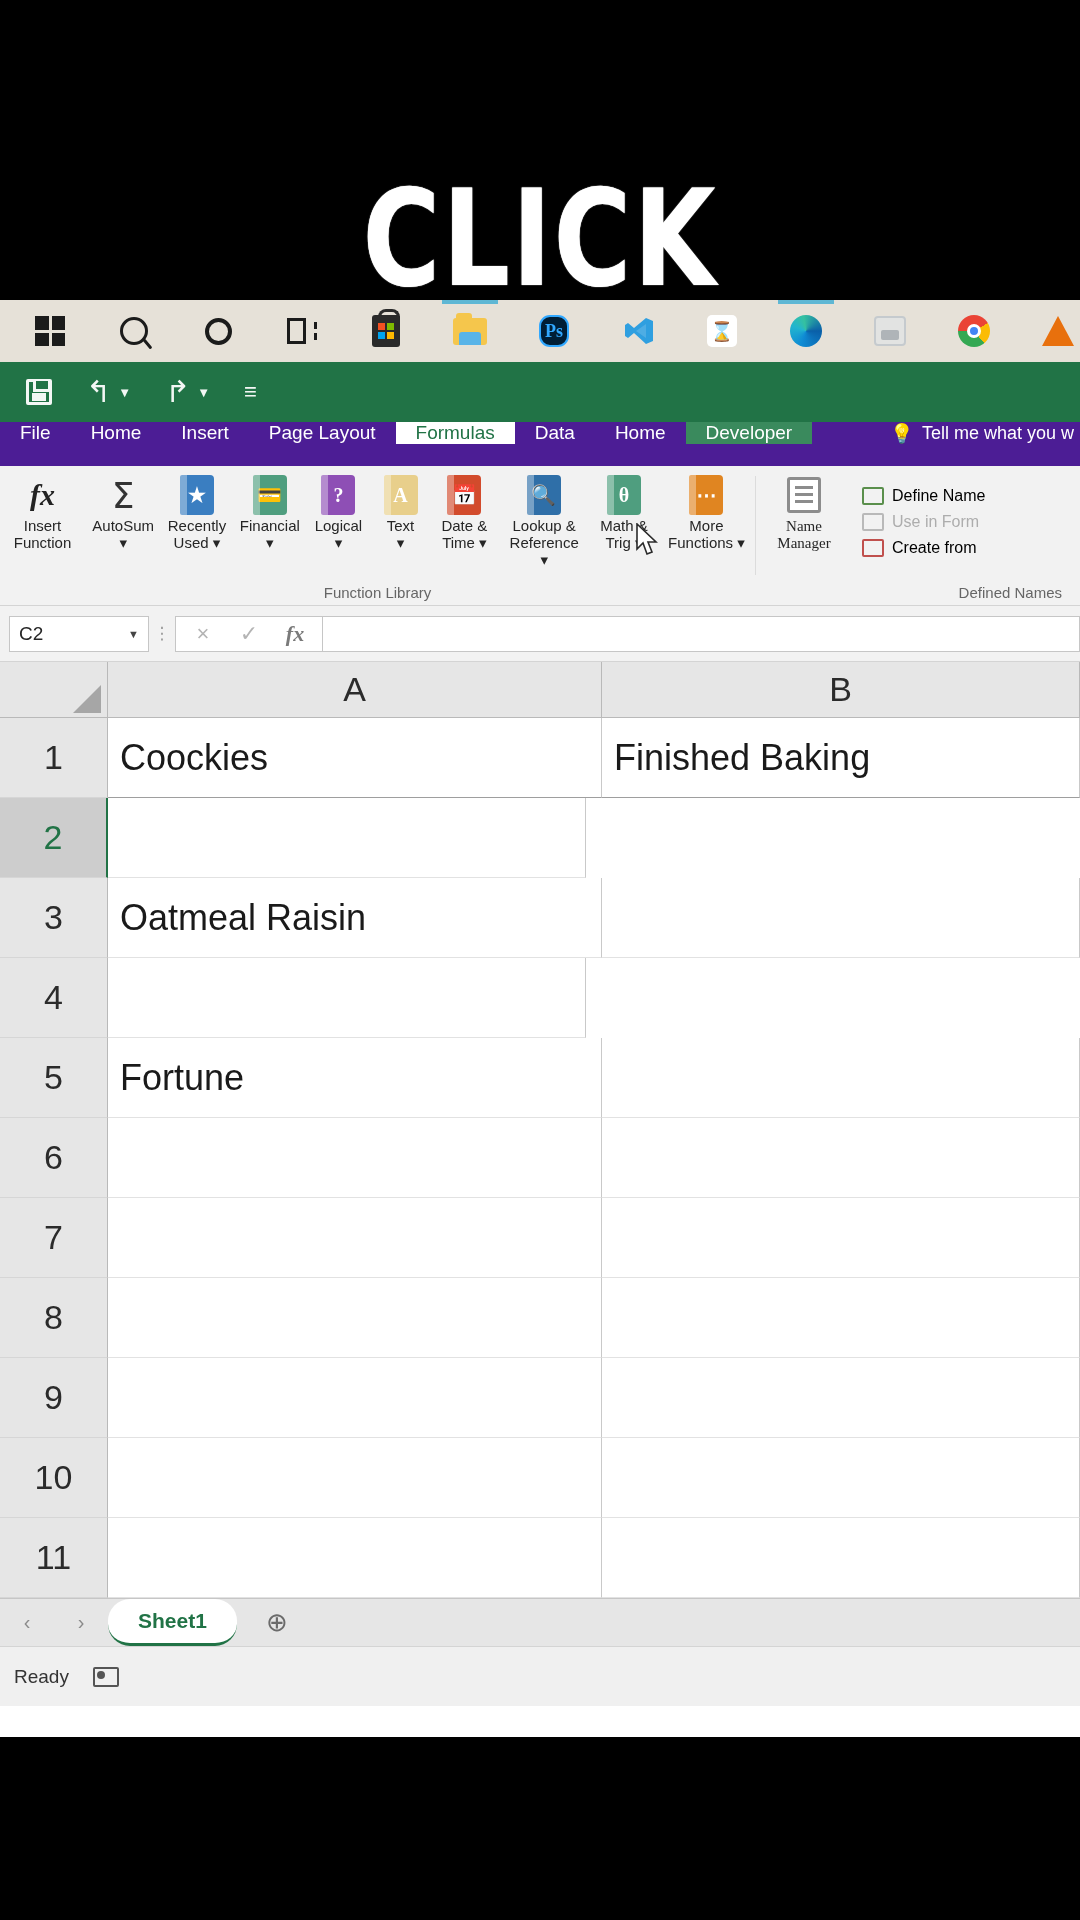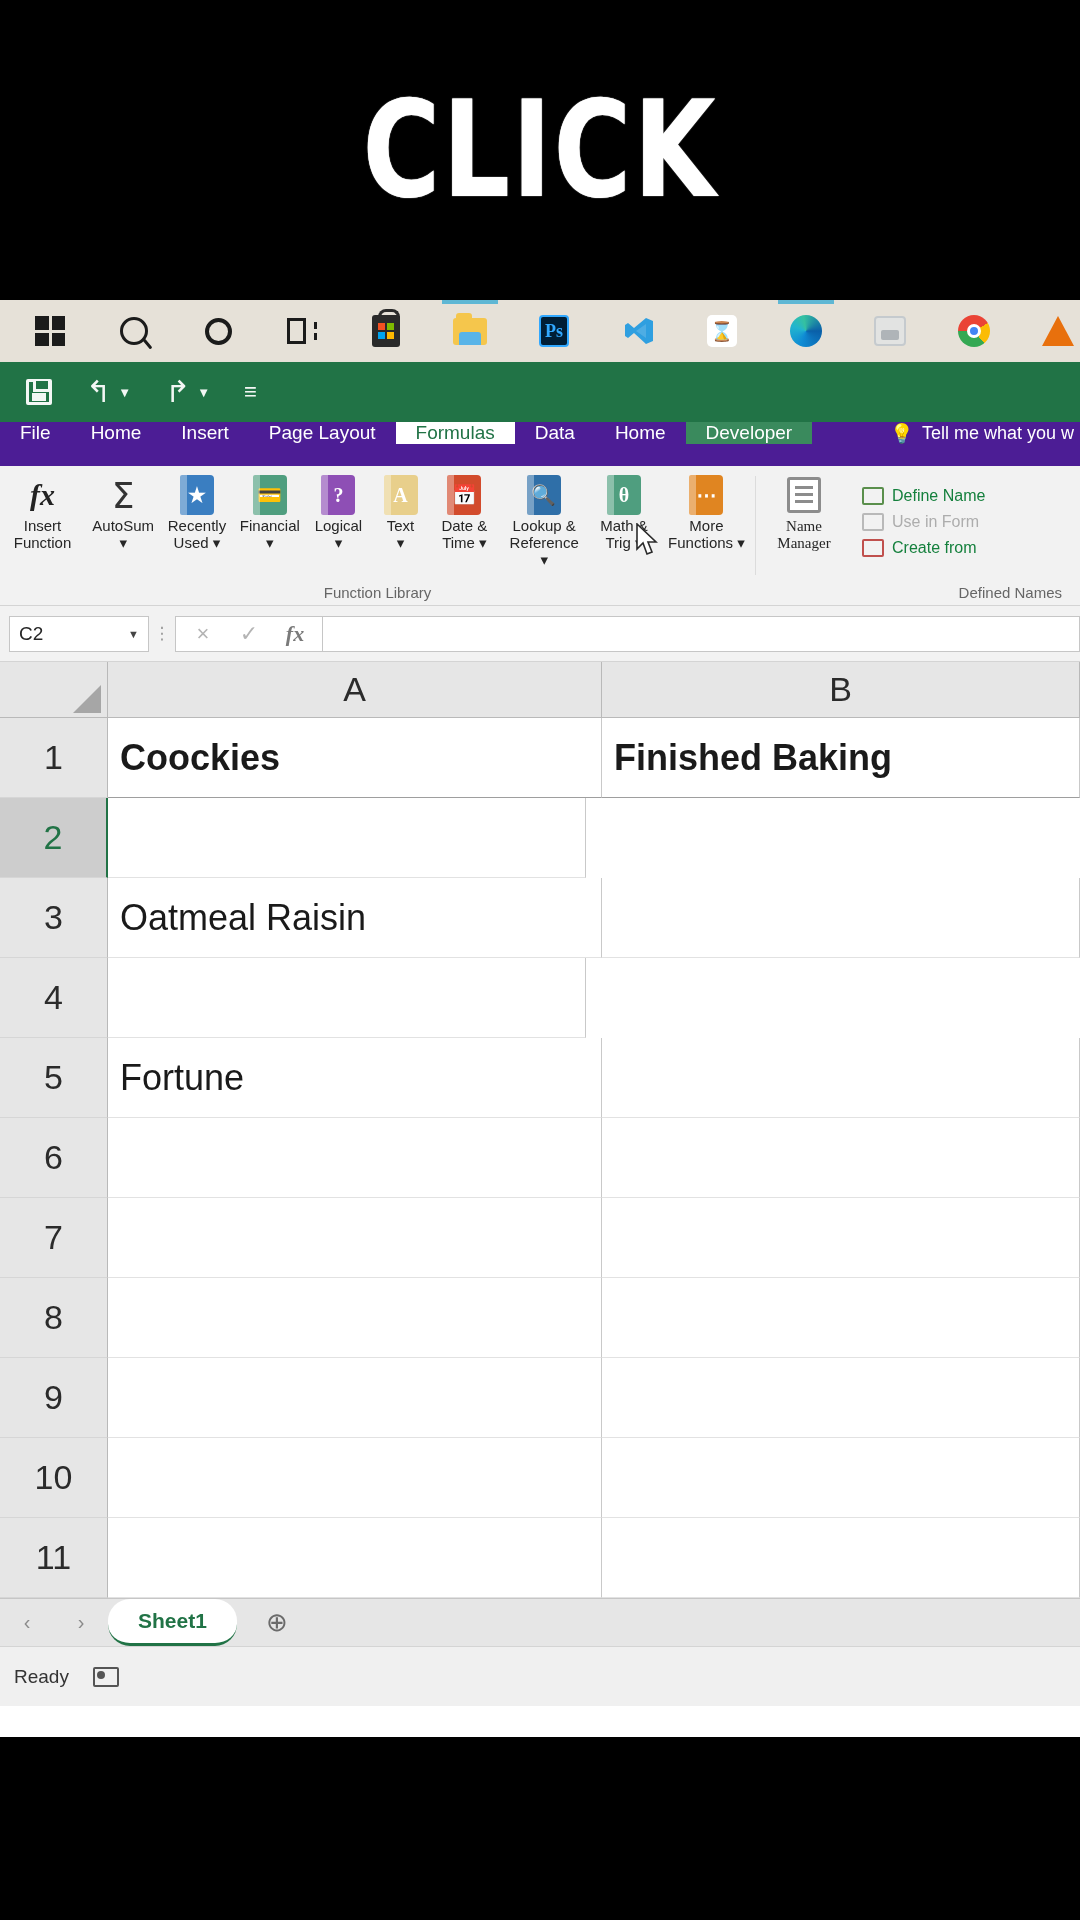--- a/index.html
+++ b/index.html
@@ -8,21 +8,21 @@
     width:1080px; height:1920px;
     font-family:"Liberation Sans", sans-serif;
     overflow:hidden;
     position:relative;
   }
 
   
   #top-band{
     position:absolute; left:0; top:0; width:1080px; height:300px;
     background:#000;
-    display:flex; align-items:center; justify-content:center;
+    display:flex; align-items:flex-end; justify-content:center;
   }
   #click-word{
     color:#ffffff;
     font-family:"DejaVu Sans", sans-serif;
     font-weight:700;
     font-size:104px;
     letter-spacing:2px;
     transform:scaleY(1.28) scaleX(1.02);
     text-shadow:0 0 1px #fff;
   }
@@ -79,21 +79,21 @@
   .store .q i:nth-child(3){background:#00a4ef}
   .store .q i:nth-child(4){background:#ffb900}
 
   .folder{ width:34px; height:27px; background:#f5c64c; border-radius:3px;
            position:relative;}
   .folder::before{content:"";position:absolute;left:3px;top:-5px;width:16px;height:6px;
            background:#f5c64c;border-radius:3px 3px 0 0;}
   .folder::after{content:"";position:absolute;left:6px;bottom:0;width:22px;height:13px;
            background:#59b4e8;border-radius:3px 3px 0 0;}
 
-  .ps{ width:30px;height:32px;background:#001e36;border:2px solid #31a8ff;border-radius:4px;
+  .ps{ width:30px;height:32px;background:#001e36;border:2px solid #31a8ff;border-radius:11px;
        color:#31a8ff;font:700 18px "Liberation Serif",serif;display:flex;
        align-items:center;justify-content:center;}
 
   .vs{ width:32px;height:32px;position:relative;}
   .vs svg{display:block}
 
   .hg{ width:30px;height:32px;background:#fff;border-radius:5px;display:flex;
        align-items:center;justify-content:center;color:#111;font:700 19px "DejaVu Sans",sans-serif;}
 
   .edge{ width:32px;height:32px;border-radius:50%;
@@ -184,21 +184,21 @@
   .book.orange{background:#e08521}
 
   .fx-ico{ font:italic 700 30px "Liberation Serif",serif; color:#222; }
   .sigma{ font:400 36px "DejaVu Sans",sans-serif; color:#333; }
 
   .nm-ico{ width:34px;height:36px;border:3px solid #8c8c8c;border-radius:3px;position:relative;background:#fff;}
   .nm-ico::after{content:"";position:absolute;left:5px;top:6px;right:5px;height:3px;
         box-shadow:0 7px 0 #8c8c8c,0 14px 0 #8c8c8c;background:#8c8c8c;}
 
   .dn-list{ display:flex; flex-direction:column; gap:8px; padding:12px 0 0 10px; }
-  .dn-item{ display:flex; align-items:center; gap:8px; font-size:16px; color:#15803d; white-space:nowrap;}
+  .dn-item{ display:flex; align-items:center; gap:8px; font-size:16px; color:#000000; white-space:nowrap;}
   .dn-item.disabled{ color:#adadad; }
   .dn-ico{ width:22px;height:18px;border:2px solid #5a8f4c;border-radius:2px;flex:0 0 auto;}
   .dn-ico.gray{ border-color:#b9b9b9; }
   .dn-ico.red{ border-color:#c0504d; }
 
   
   #cursor{ position:absolute; left:635px; top:57px; width:26px; height:34px; z-index:40; }
 
   
   #fbar{
@@ -249,21 +249,21 @@
     font-size:34px; color:#2b2b2b;
   }
   .rhd.sel{ background:#cdcdcd; color:#217346; border-right:2px solid #217346; }
   .cell{
     border-right:1px solid #c9c9c9; border-bottom:1px solid #e2e2e2;
     display:flex; align-items:center; padding-left:12px;
     font-size:36px; color:#1a1a1a; white-space:nowrap; overflow:hidden;
   }
   .cell.a{ width:494px; }
   .cell.b{ width:478px; }
-  .cell.bold{ font-weight:700; }
+  .cell.bold{ font-weight:400; }
   .row1 .cell{ border-bottom:1px solid #9e9e9e; }
 
   
   #sheetbar{
     height:48px; background:#e6e6e6; display:flex; align-items:stretch;
     border-top:1px solid #c6c6c6;
   }
   .navbtns{ width:108px; display:flex; align-items:center; justify-content:space-around;
             color:#8a8a8a; font-size:20px; }
   .sheet-tab{

